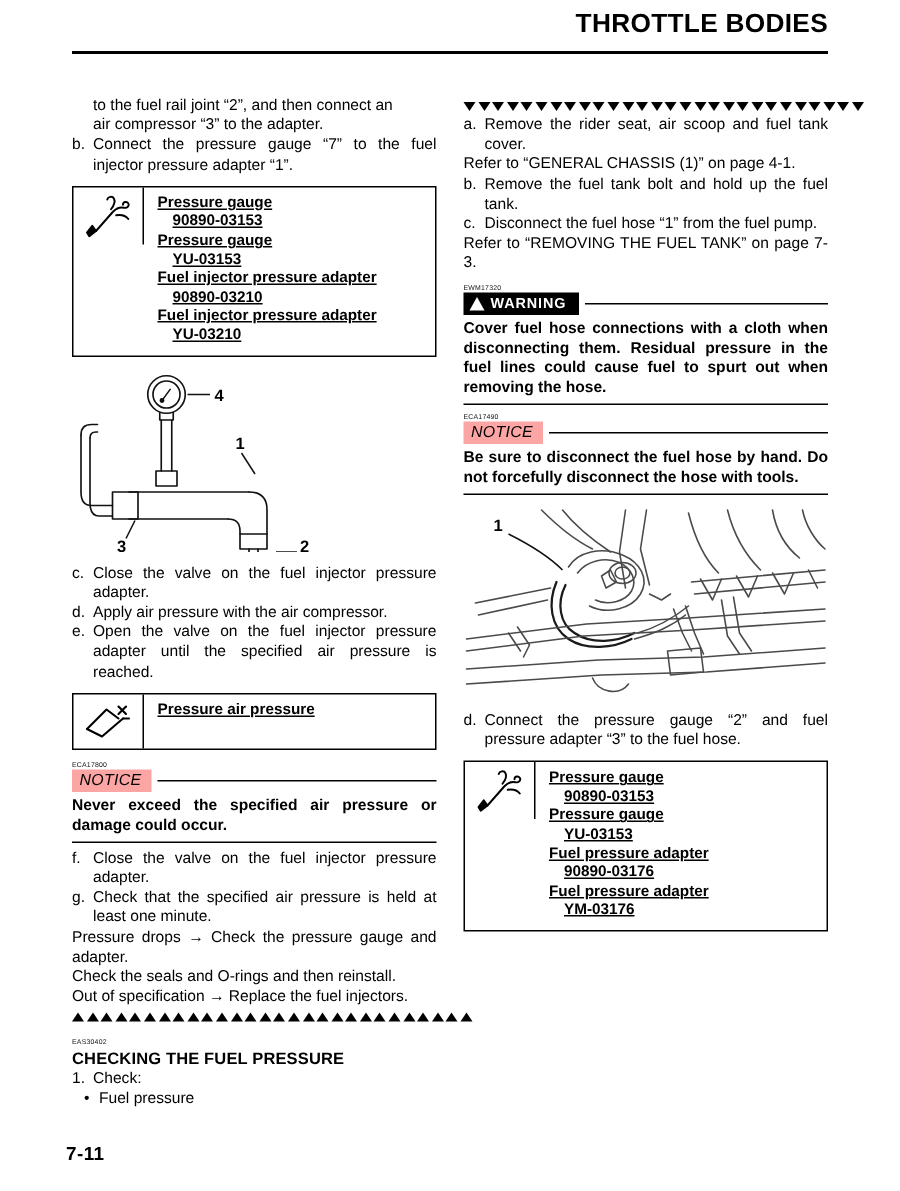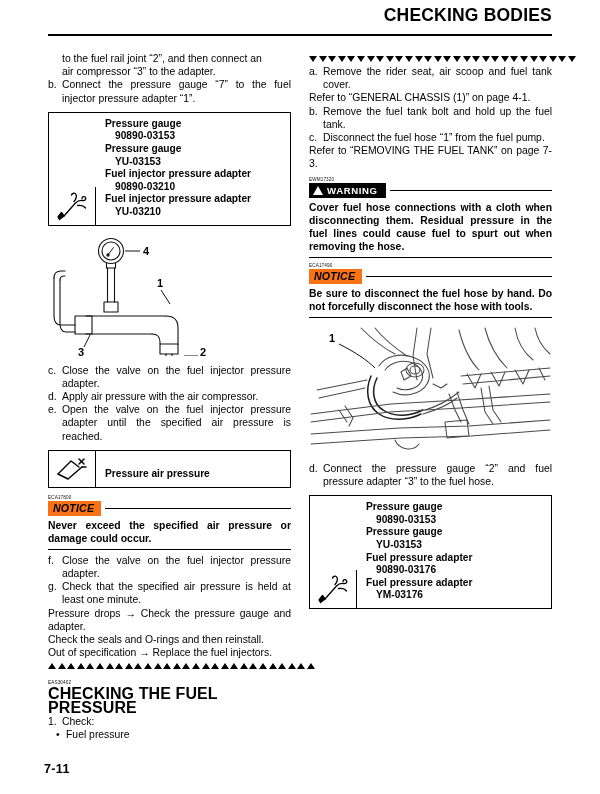--- a/index.html
+++ b/index.html
@@ -22,21 +22,21 @@
     line-height: 1.1;
   }
   .header-rule {
     margin-top: 9px;
     border-top: 2.2px solid #000;
   }
 
   
   .cols {
     position: absolute;
-    top: 52px; left: 48px;
+    top: 64px; left: 48px;
     width: 504px;
     display: flex;
     gap: 18px;
   }
   .col { width: 243px; }
   .list-item {
     display: flex;
     font-size: 10.4px;
     line-height: 13.2px;
   }
@@ -47,22 +47,23 @@
   }
   .list-body { flex: 1; text-align: justify; }
   .list-body.nojust { text-align: left; }
   .cont-line { font-size: 10.4px; line-height: 13.2px; text-align: justify; }
   .cont-line.nojust { text-align: left; }
 
   
   .info-box {
     border: 1.4px solid #000;
     display: flex;
-    align-items: flex-end;
+    align-items: flex-start;
     margin: 7px 0;
+    text-decoration: underline;
   }
   .info-icon {
     width: 47px;
     flex: 0 0 47px;
     border-right: 1.4px solid #000;
     display: flex;
     align-items: center;
     justify-content: center;
     padding: 4px;
   }
@@ -82,23 +83,23 @@
     line-height: 6px;
     color: #111;
     margin-bottom: 0.5px;
   }
   .notice-row {
     display: flex;
     align-items: center;
     gap: 4px;
   }
   .notice-tag {
-    background: #f97316;
+    background: #fca5a5;
     font-size: 10.6px;
-    font-weight: bold;
+    font-weight: normal;
     font-style: italic;
     padding: 1px 7px 1.5px 5px;
     line-height: 12px;
     letter-spacing: 0.2px;
   }
   .warn-tag {
     background: #000;
     color: #fff;
     font-size: 9.6px;
     font-weight: bold;
@@ -134,21 +135,21 @@
     width: 0; height: 0;
     border-left: 4.1px solid transparent;
     border-right: 4.1px solid transparent;
     margin-right: 1.6px;
   }
   .tri-down span { border-top: 6.4px solid #000; }
   .tri-up span { border-bottom: 6.4px solid #000; }
 
   
   .section-heading {
-    font-size: 16px;
+    font-size: 11px;
     font-weight: bold;
     letter-spacing: 0.1px;
     line-height: 14px;
   }
 
   
   .figure { margin: 8px 0; }
   .figure svg { display: block; }
 
   
@@ -161,21 +162,21 @@
     letter-spacing: 0.3px;
     padding-left: 44px;
   }
 </style>
 </head>
 <body>
 
 <div class="page">
 
   <div class="header">
-    <div class="header-title">CHECKING BODIES</div>
+    <div class="header-title">THROTTLE BODIES</div>
     <div class="header-rule"></div>
   </div>
 
   <div class="cols">
 
     <div class="col">
 
       <div class="cont-line nojust" style="margin-left:14px;">to the fuel rail joint “2”, and then connect an</div>
       <div class="cont-line nojust" style="margin-left:14px;">air compressor “3” to the adapter.</div>
 

